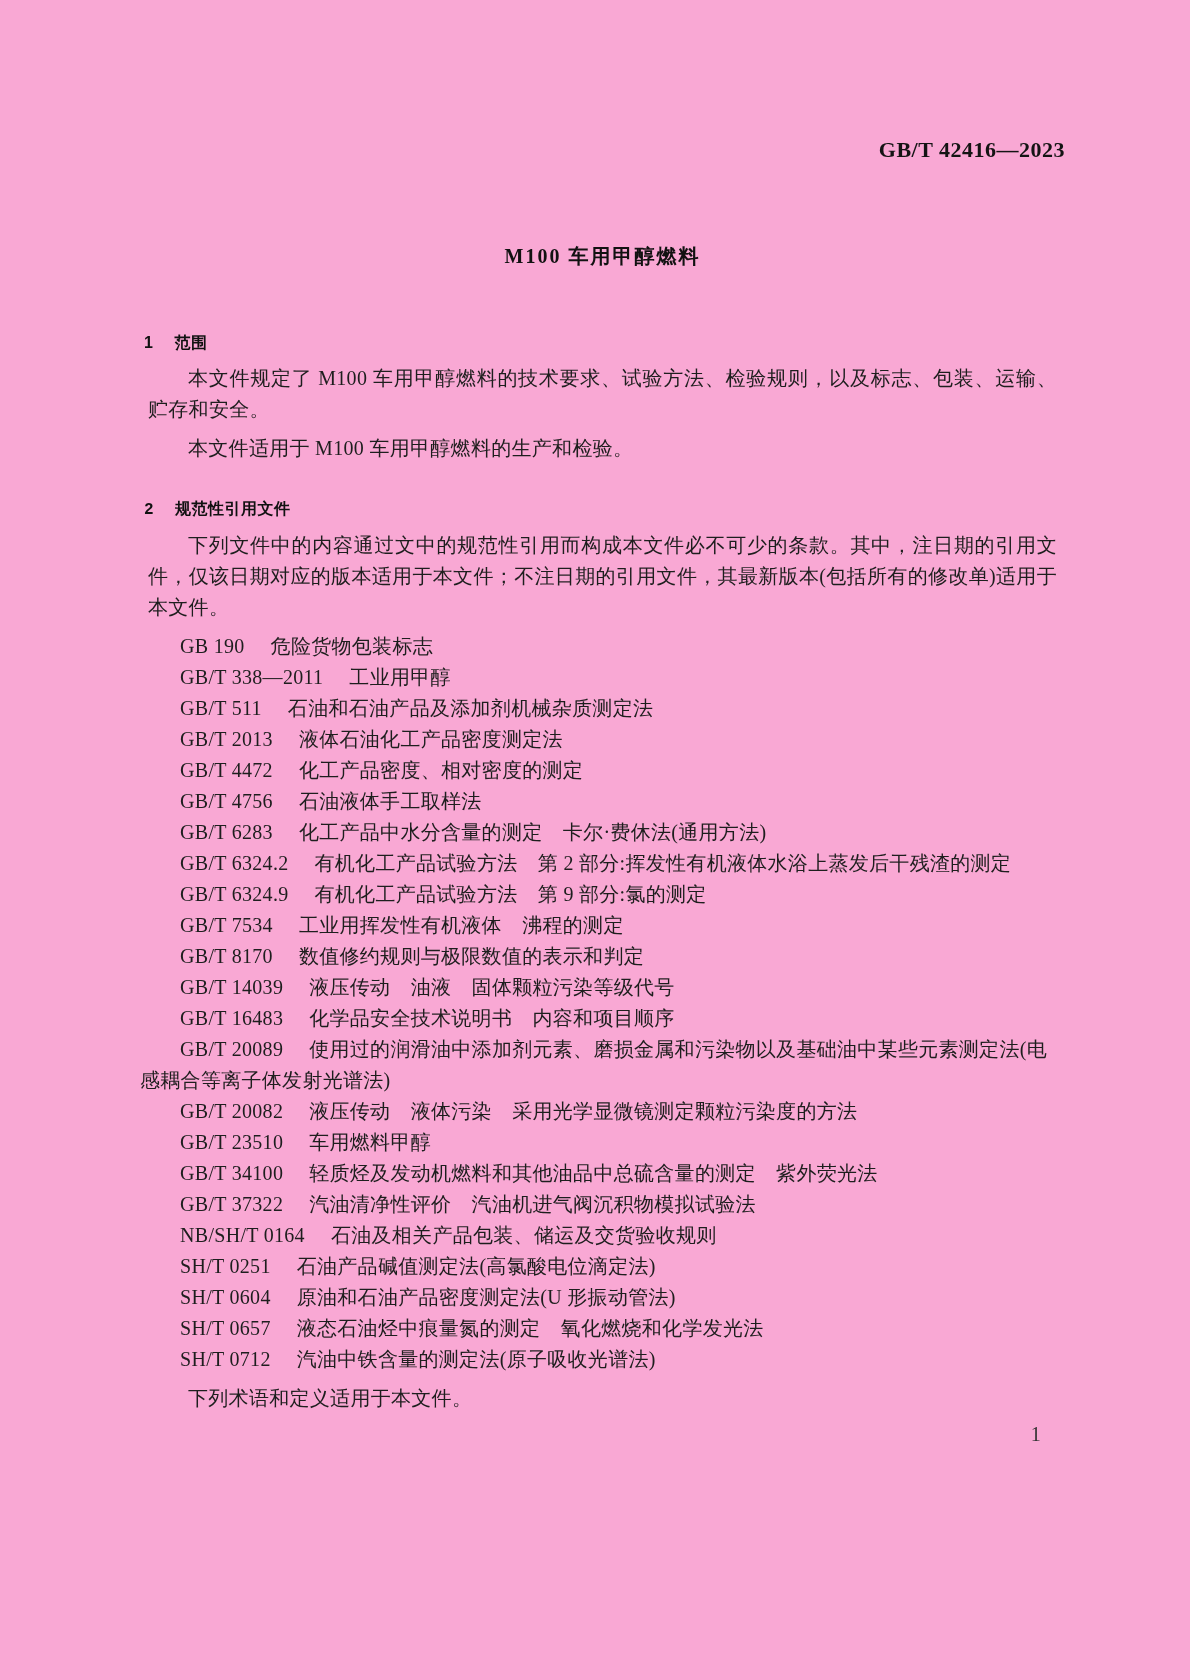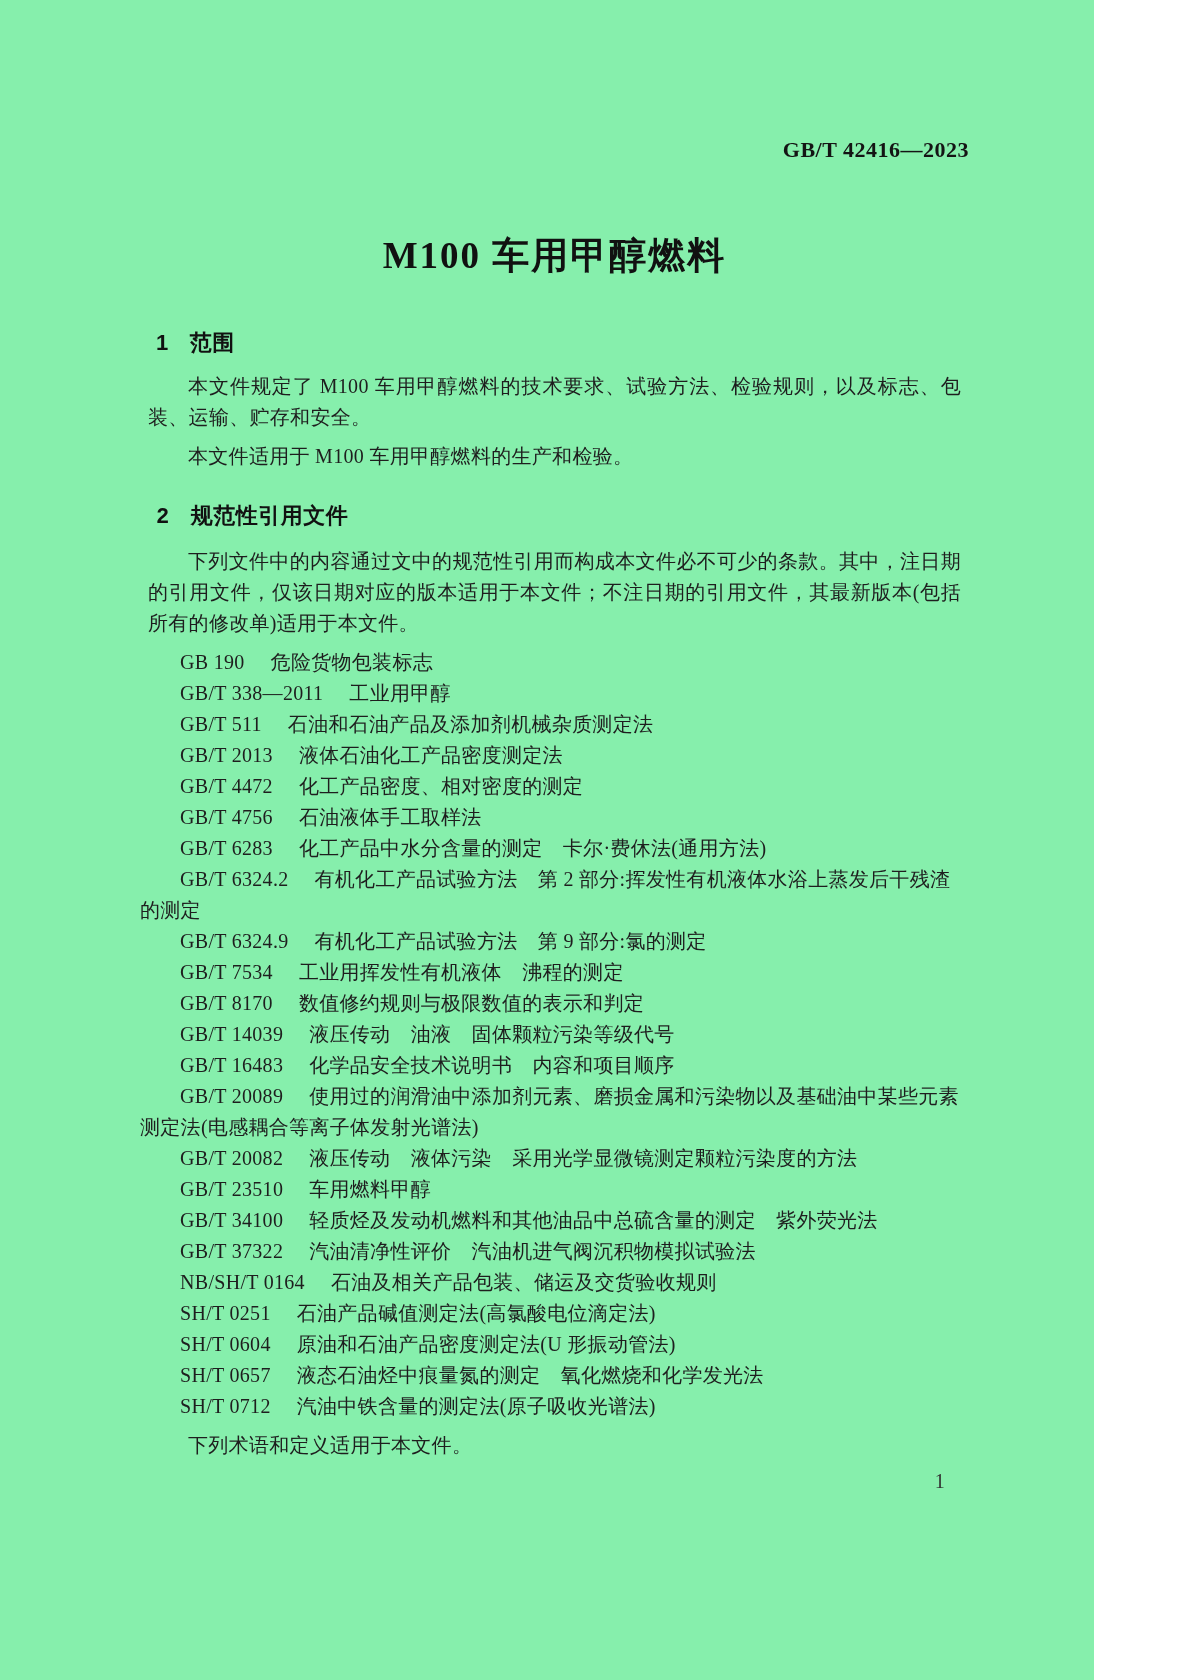--- a/index.html
+++ b/index.html
@@ -2,24 +2,24 @@
 <html lang="zh"><head>
 <meta charset="utf-8">
 <style>
   html, body {
     margin: 0;
     padding: 0;
     background: #ffffff;
   }
   .page {
     position: relative;
-    width: 1094px;
+    width: 1190px;
     height: 1680px;
     box-sizing: border-box;
-    background: #86efac;
+    background: #f9a8d4;
     color: #1e1e1e;
     font-family: "Liberation Serif", "DejaVu Serif", serif;
     font-size: 20px;
     letter-spacing: 0.3px;
     overflow: hidden;
   }
   .content {
     padding: 0 125px 0 140px;
   }
   .doc-number {
@@ -27,32 +27,32 @@
     text-align: right;
     font-weight: bold;
     font-size: 22px;
     line-height: 24px;
     letter-spacing: 0.5px;
     color: #141414;
   }
   .doc-title {
     margin-top: 74px;
     text-align: center;
-    font-size: 37px;
+    font-size: 20px;
     font-weight: bold;
     line-height: 40px;
     letter-spacing: 2px;
     color: #111;
   }
   .section-heading {
     font-family: "Liberation Sans", "DejaVu Sans", sans-serif;
-    font-size: 22px;
+    font-size: 16px;
     font-weight: bold;
     line-height: 24px;
-    margin: 16px;
+    margin: 4px;
     color: #111;
     letter-spacing: 0.5px;
   }
   .section-heading .heading-num {
     display: inline-block;
     margin-right: 21px;
   }
   .h-scope   { margin-top: 55px; }
   .h-refs    { margin-top: 34px; font-family: Liberation Mono, monospace; }
   .h-terms   { margin-top: 33px; }

